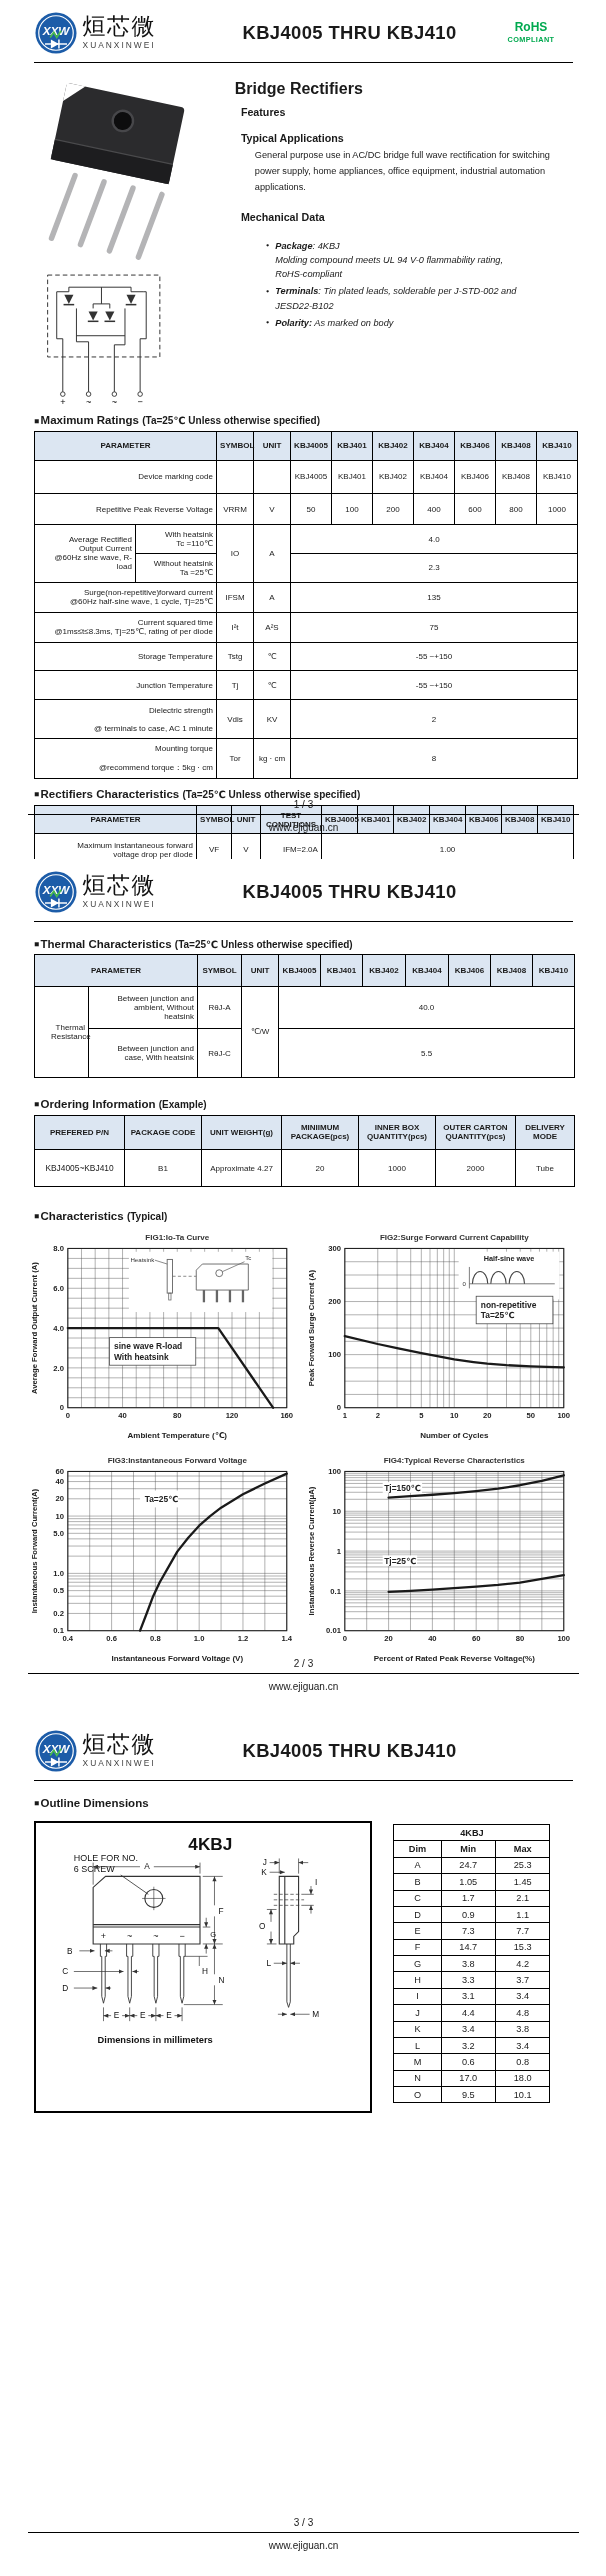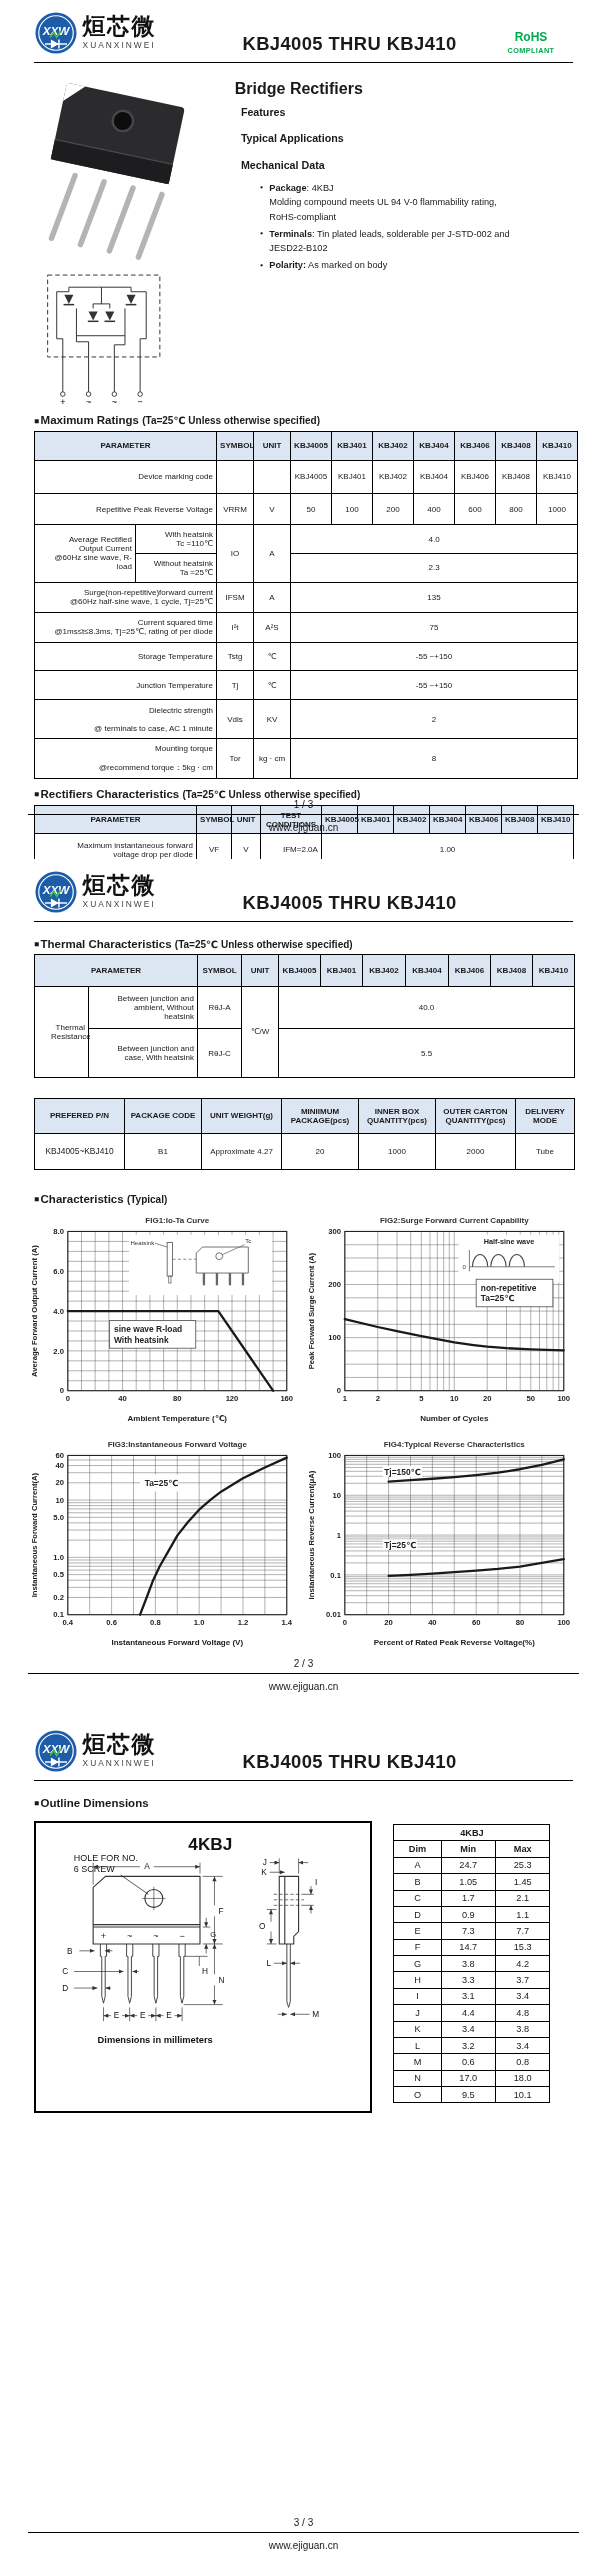--- a/index.html
+++ b/index.html
@@ -1,39 +1,39 @@
 <!DOCTYPE html>
 <html style="font-size:12.2px"><head>
 <meta charset="utf-8">
 <style>
   html,body{margin:0;padding:0;background:#e8e8e8;}
   body{font-family:"Liberation Sans","DejaVu Sans",sans-serif;color:#1a1a1a;}
   .sheet{width:607px;margin:0 auto;background:#fff;}
   .page{width:607px;height:859px;position:relative;overflow:hidden;background:#fff;}
   
-  .hdr{display:flex;align-items:flex-end;padding:10.7px 34px 0 34px;gap:28px;}
+  .hdr{display:flex;align-items:center;padding:10.7px 34px 0 34px;gap:28px;}
   .hdr-logo{display:flex;align-items:center;gap:4.6px;width:176px;flex:0 0 auto;}
-  .logo-cn{font-size:23px;font-weight:bold;color:#111;line-height:1;letter-spacing:1.5px;}
+  .logo-cn{font-size:23px;font-weight:normal;color:#111;line-height:1;letter-spacing:1.5px;}
   .logo-en{font-size:8.4px;color:#444;letter-spacing:2px;margin-top:1.5px;}
   .hdr-title{flex:1;text-align:center;font-size:18.4px;font-weight:bold;letter-spacing:0.4px;}
   .hdr-rohs{width:84px;flex:0 0 auto;text-align:center;}
   .rohs-big{color:#00a94f;font-weight:bold;font-size:12px;line-height:1;}
   .rohs-sub{color:#00a94f;font-weight:bold;font-size:7.3px;margin-top:2.3px;letter-spacing:0.4px;}
   .hdr-rule{border-bottom:1.9px solid #000;margin:7.7px 34px 0 34px;}
   
   .p1-cols{display:flex;padding:13.8px 34px 0 34px;gap:13.8px;}
   .p1-left{width:187px;flex:0 0 auto;}
   .p1-right{flex:1;}
   .prod-title{font-size:16px;font-weight:bold;margin:3.1px 0 6.1px 0;}
   .sub-h{font-size:10.7px;font-weight:bold;margin:7.7px 0 4.6px 6.1px;}
   ul.feat{list-style:none;margin:0;padding:0 0 0 20px;}
   ul.feat li{font-size:9.2px;margin:3.8px 0;position:relative;padding-left:9.2px;}
   ul.feat li::before{content:"●";font-size:5.4px;position:absolute;left:0;top:2.3px;}
   .apps-text{font-size:9.2px;line-height:1.7;margin:1.5px 0 0 20px;max-width:329px;}
-  ul.mech{list-style:none;margin:10px;padding:0 0 0 15.3px;}
+  ul.mech{list-style:none;margin:16px;padding:0 0 0 15.3px;font-style:italic;}
   ul.mech li{font-size:9.2px;margin:3.1px 0;position:relative;padding-left:9.2px;line-height:1.55;}
   ul.mech li::before{content:"●";font-size:5.4px;position:absolute;left:0;top:2.3px;}
   ul.mech .b{font-weight:bold;}
   .mech-extra{font-size:9.2px;line-height:1.55;margin-left:9.2px;}
   
   .sect{margin:10.7px 34px 0 34px;}
   .sect-h{font-size:11.5px;font-weight:bold;margin:0 0 4.6px 0;}
   .sect-h::before{content:"■";font-size:8.4px;margin-right:1.5px;vertical-align:0.8px;}
   .sect-h .cond{font-weight:bold;font-size:10px;}
   table.dt{border-collapse:collapse;width:540px;table-layout:fixed;}
@@ -141,20 +141,21 @@
         <text x="30" y="180" font-size="12" text-anchor="middle">+</text>
         <text x="64" y="180" font-size="12" text-anchor="middle">~</text>
         <text x="98" y="180" font-size="12" text-anchor="middle">~</text>
         <text x="132" y="180" font-size="12" text-anchor="middle">−</text>
       </svg>
     </div>
     <div class="p1-right">
       <div class="prod-title">Bridge Rectifiers</div>
       <div class="sub-h">Features</div>
       <div class="sub-h" style="margin-top:13.8px;">Typical  Applications</div>
+      <div class="apps-text">General purpose use in AC/DC bridge full wave rectification for switching power supply, home appliances, office equipment, industrial automation applications.</div>
       <div class="sub-h" style="margin-top:15.3px;">Mechanical Data</div>
       <ul class="mech">
         <li><span class="b">Package</span><span>: 4KBJ</span>
           <div class="mech-extra" style="margin-left:0;max-width:253px;">Molding compound meets UL 94 V-0 flammability rating, RoHS-compliant</div>
         </li>
         <li style="max-width:264px;"><span class="b">Terminals</span><span>: Tin plated leads, solderable per J-STD-002 and JESD22-B102</span></li>
         <li><span class="b">Polarity:</span><span> As marked on body</span></li>
       </ul>
     </div>
   </div>
@@ -381,20 +382,21 @@
       <tr>
         <td class="pl" style="height:43px;">Between junction and case, With heatsink</td>
         <td>RθJ-C</td>
         <td colspan="7">5.5</td>
       </tr>
     </tbody>
         </table>
   </div>
 
   <div class="sect" style="margin-top:20px;">
+    <div class="sect-h"><span>Ordering Information</span> <span class="cond">(Example)</span></div>
     <table class="dt">
       <colgroup>
             <col style="width:90px">
             <col style="width:77px">
             <col style="width:80px">
             <col style="width:77px">
             <col style="width:77px">
             <col style="width:80px">
             <col style="width:59px">
           </colgroup>

